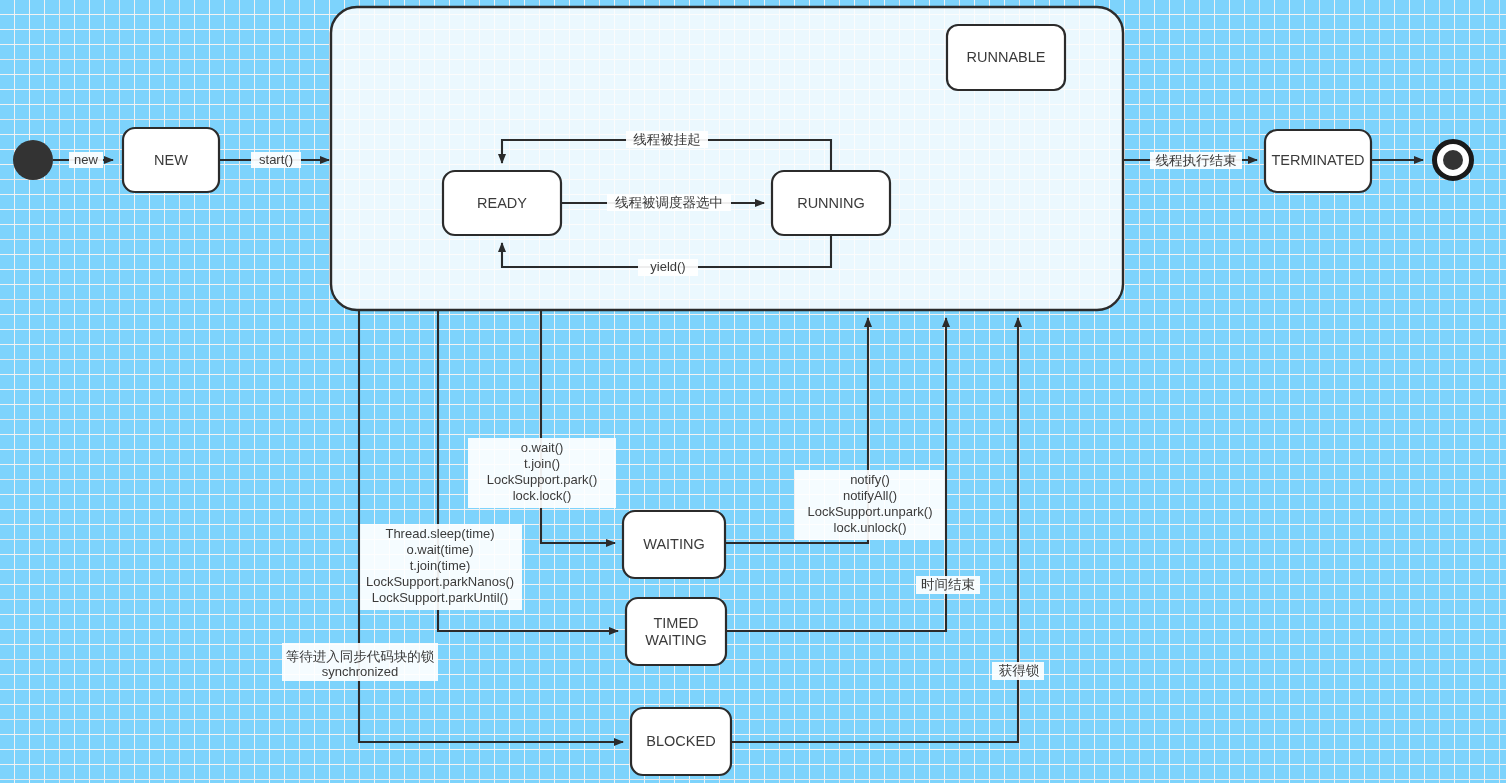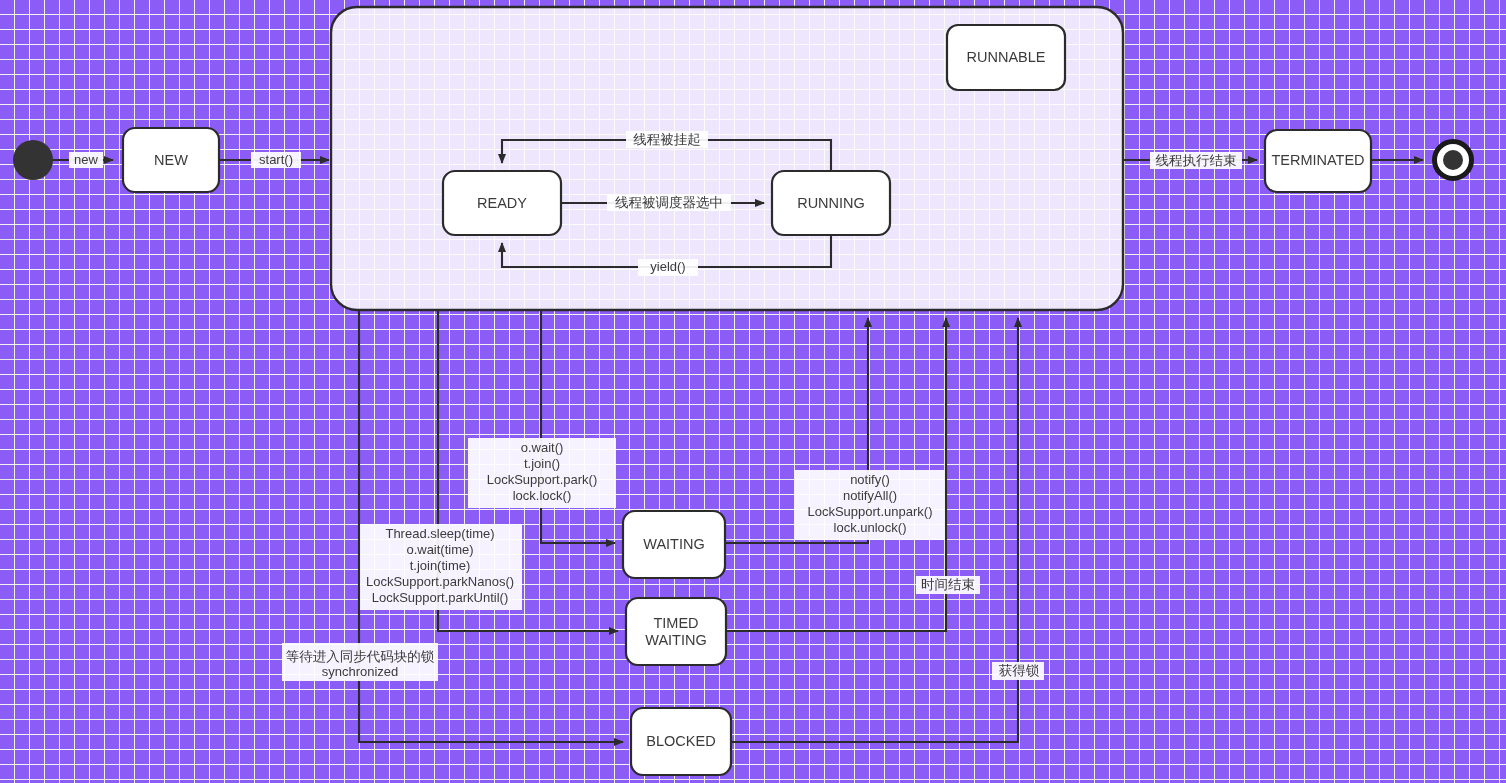--- a/index.html
+++ b/index.html
@@ -6,21 +6,21 @@
   html, body {
     margin: 0;
     padding: 0;
     background: #ffffff;
   }
   #canvas {
     position: relative;
     width: 1506px;
     height: 783px;
     overflow: hidden;
-    background-color: #8b5cf6;
+    background-color: #7dd3fc;
     font-family: "Liberation Sans", "DejaVu Sans", sans-serif;
   }
   #grid-bg {
     position: absolute;
     inset: 0;
     background-image:
       linear-gradient(to right, #e8e8e8 1px, transparent 1px),
       linear-gradient(to bottom, #e8e8e8 1px, transparent 1px),
       linear-gradient(to right, #f2f2f2 1px, transparent 1px),
       linear-gradient(to bottom, #f2f2f2 1px, transparent 1px);

